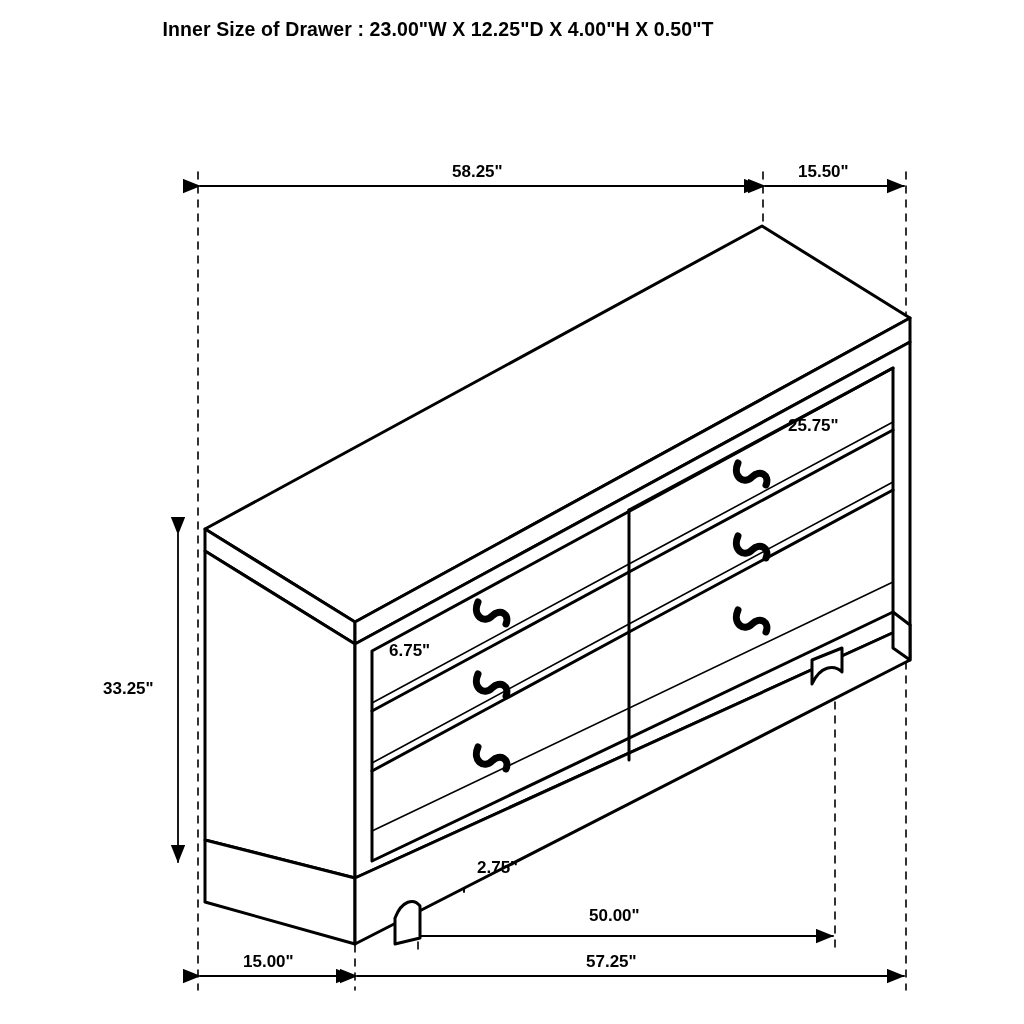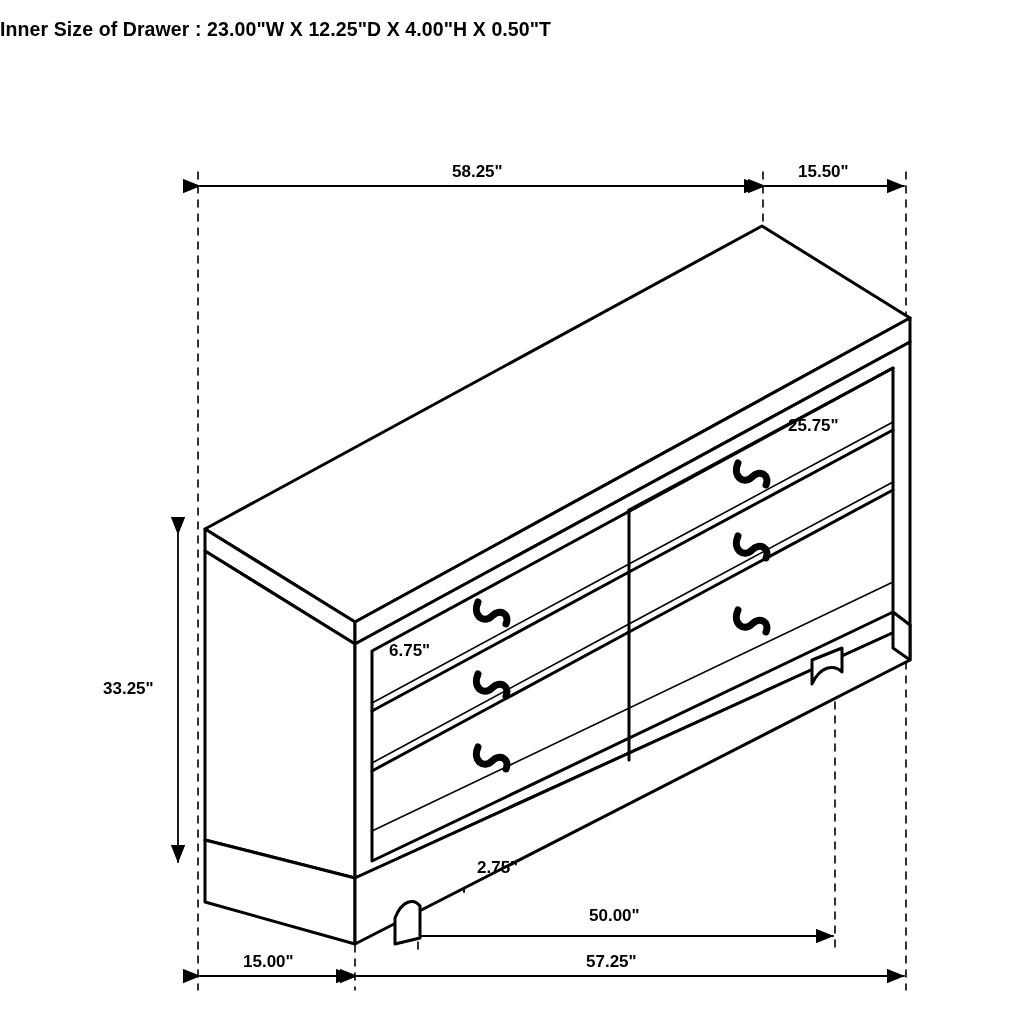--- a/index.html
+++ b/index.html
@@ -1,19 +1,19 @@
 <!DOCTYPE html>
 <html><head>
 <meta charset="utf-8">
 <style>
   html,body{margin:0;padding:0;background:#ffffff;}
   body{width:1024px;height:1024px;font-family:"Liberation Sans",sans-serif;color:#000;}
   #stage{position:relative;width:1024px;height:1024px;overflow:hidden;}
   .title{
-    position:absolute;left:0;top:18px;width:876px;text-align:left;
+    position:absolute;left:0;top:18px;width:876px;text-align:center;
     font-size:19.5px;font-weight:bold;letter-spacing:.1px;
   }
   .lbl{
     position:absolute;font-size:17px;font-weight:bold;white-space:nowrap;
   }
   svg{position:absolute;left:0;top:0;width:1024px;height:1024px;}
 </style>
 </head>
 <body>
 

